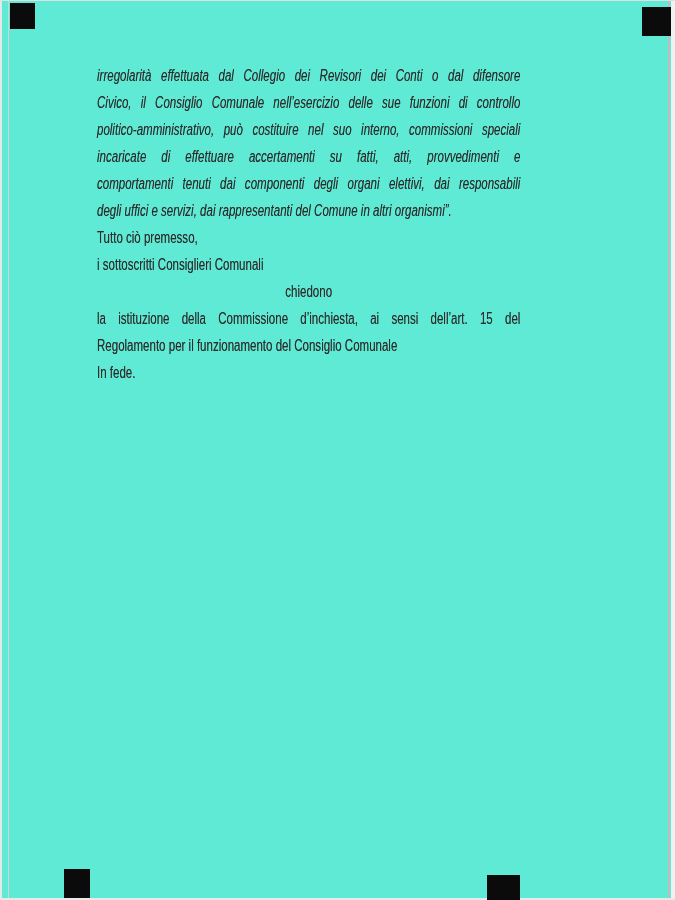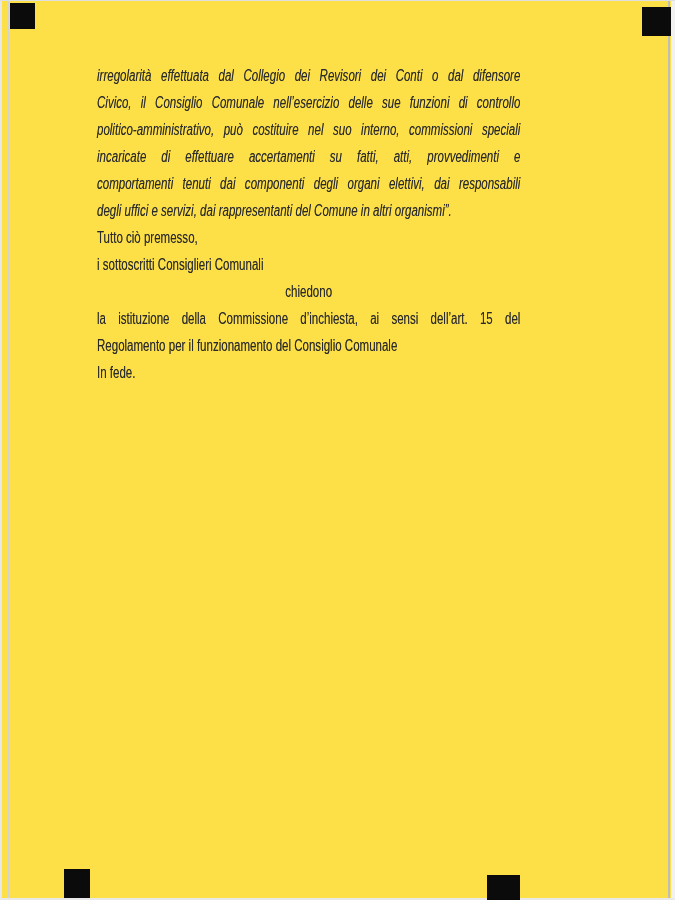--- a/index.html
+++ b/index.html
@@ -9,21 +9,21 @@
   }
   body {
     width: 675px;
     height: 900px;
     overflow: hidden;
   }
   .page {
     position: relative;
     width: 675px;
     height: 900px;
-    background: #fde047;
+    background: #5eead4;
     overflow: hidden;
     font-family: "Liberation Sans", "DejaVu Sans", sans-serif;
   }
   
   .strip-left   { position: absolute; left: 0;     top: 0;     width: 2px;   height: 900px; background: #e7e7e7; }
   .line-left    { position: absolute; left: 8px;   top: 0;     width: 1px;   height: 900px; background: #d3d3d3; }
   .line-right   { position: absolute; left: 668px; top: 0;     width: 2px;   height: 900px; background: #bdbdbd; }
   .strip-right  { position: absolute; left: 671px; top: 0;     width: 4px;   height: 900px; background: #f1f1f1; }
   .edge-top     { position: absolute; left: 0;     top: 0;     width: 675px; height: 1px;   background: #e0e0e0; }
   .edge-bottom  { position: absolute; left: 0;     top: 898px; width: 675px; height: 2px;   background: #e9e9e9; }

